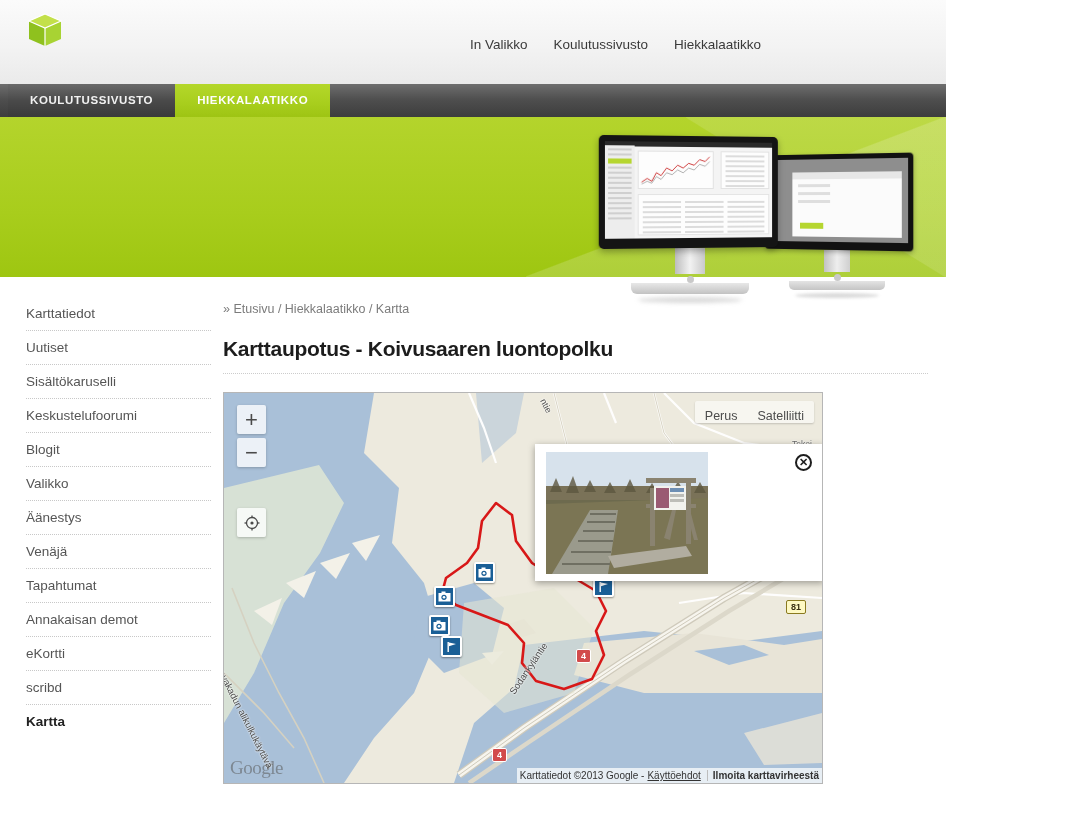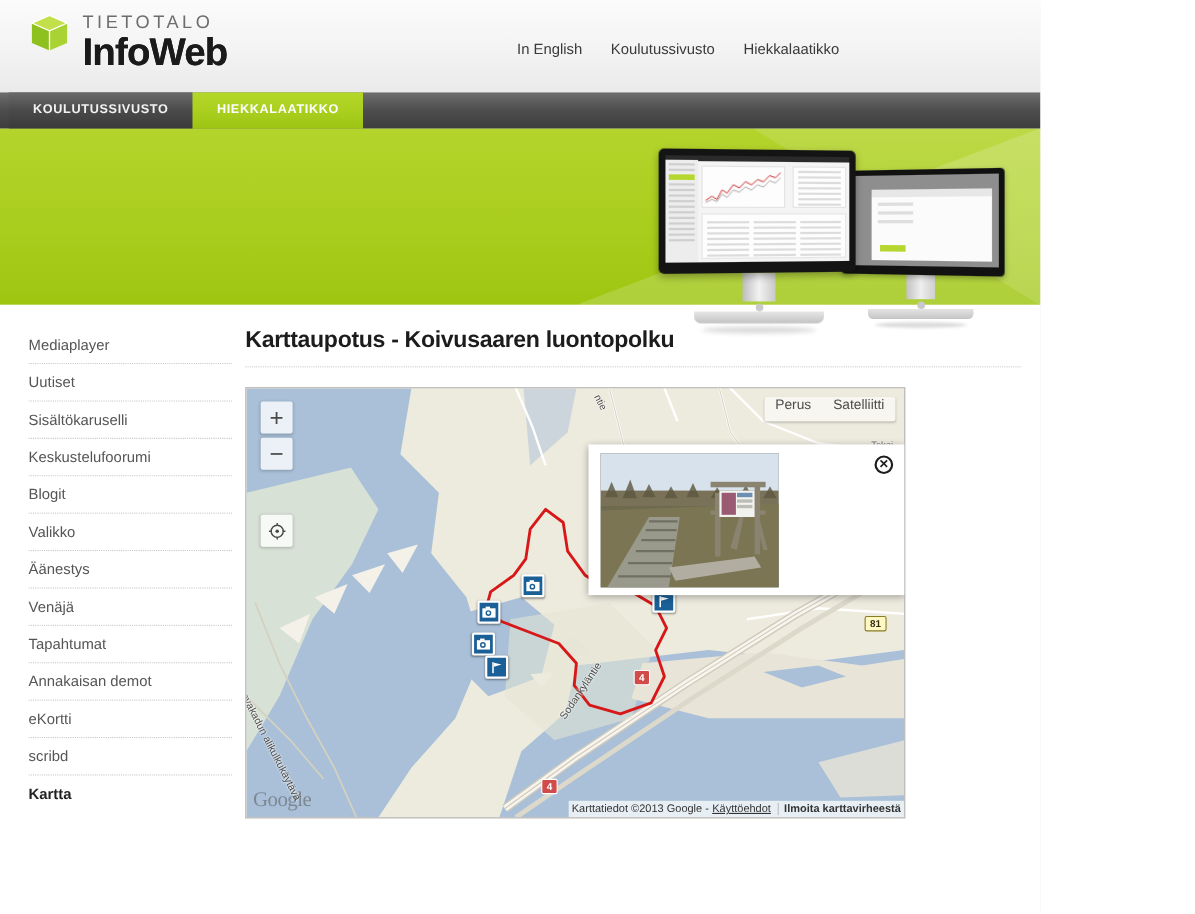--- a/index.html
+++ b/index.html
@@ -150,21 +150,21 @@
   .side-item {
     font-size: 13.5px; color: #555; padding: 9px 2px 9px 0;
     border-bottom: 1px dotted #c8c8c8; cursor: pointer;
   }
   .side-item.active { font-weight: 700; color: #222; border-bottom: none; }
 
   .main-col { flex: 1; padding-right: 18px; padding-left: 12px; }
   .breadcrumb { font-size: 12.5px; color: #7b7b7b; padding-top: 5px; }
   .page-title {
     font-size: 21px; font-weight: 700; color: #1c1c1c;
-    letter-spacing: -0.3px;
+    margin-top: 21px; letter-spacing: -0.3px;
   }
   .title-rule { border-bottom: 1px dotted #cccccc; margin-top: 12px; }
 
   
   .map-wrap {
     position: relative; width: 600px; height: 392px;
     margin-top: 18px; border: 1px solid #b6b6b6; overflow: hidden;
     background: #e9e5dc;
   }
   .map-canvas { position: absolute; inset: 0; }
@@ -173,21 +173,21 @@
     border-radius: 2px; box-shadow: 0 1px 3px rgba(0,0,0,0.22);
     display: flex; align-items: center; justify-content: center;
     color: #4a4a4a; cursor: pointer; }
   .zoom-in { left: 13px; top: 12px; width: 29px; height: 29px; font-size: 22px; line-height: 1; }
   .zoom-out { left: 13px; top: 45px; width: 29px; height: 29px; font-size: 22px; line-height: 1; }
   .geoloc { left: 13px; top: 115px; width: 29px; height: 29px; }
 
   .maptype {
     position: absolute; right: 8px; top: 8px; height: 22px;
     background: rgba(255,255,255,0.55); border-radius: 2px;
-    display: flex; align-items: flex-start; box-shadow: 0 1px 2px rgba(0,0,0,0.18);
+    display: flex; align-items: flex-end; box-shadow: 0 1px 2px rgba(0,0,0,0.18);
   }
   .maptype span { font-size: 12.5px; color: #4c4c4c; padding: 0 10px; cursor: pointer; }
 
   .attrib {
     position: absolute; right: 0; bottom: 0; height: 15px;
     display: flex; align-items: center;
     font-size: 10px; color: #333; background: rgba(255,255,255,0.72);
     padding: 0 3px;
   }
   .attrib .lnk { text-decoration: underline; cursor: pointer; }
@@ -245,27 +245,23 @@
     <div class="logo-wrap">
       <div class="logo-cube">
         <svg width="38" height="40" viewBox="0 0 38 40">
           <polygon points="19,2 35,9 19,16 3,9" fill="#c3e04a"></polygon>
           <polygon points="3,9 19,16 19,34 3,27" fill="#8fc11e"></polygon>
           <polygon points="19,16 35,9 35,27 19,34" fill="#a8d333"></polygon>
           <polygon points="19,2 35,9 19,16 3,9" fill="none" stroke="#ffffff" stroke-width="1.2"></polygon>
           <line x1="19" y1="16" x2="19" y2="34" stroke="#ffffff" stroke-width="1.2"></line>
         </svg>
       </div>
-      <div class="logo-text">
-        <div class="logo-top">TIETOTALO</div>
-        <div class="logo-bottom">InfoWeb</div>
-      </div>
     </div>
     <div class="topnav">
-      <a href="#">In English</a>
+      <a href="#">In Valikko</a>
       <a href="#">Koulutussivusto</a>
       <a href="#">Hiekkalaatikko</a>
     </div>
   </div>
 
   <div class="tabbar">
     <div class="tab inactive">KOULUTUSSIVUSTO</div>
     <div class="tab active">HIEKKALAATIKKO</div>
   </div>
 
@@ -360,36 +356,37 @@
           <div class="apple"></div>
           <div class="base"></div>
           <div class="shadow"></div>
       </div>
     </div>
   </div>
 
   <div class="content">
 
     <div class="sidebar-col">
-      <div class="side-item">Mediaplayer</div>
+      <div class="side-item">Karttatiedot</div>
       <div class="side-item">Uutiset</div>
       <div class="side-item">Sisältökaruselli</div>
       <div class="side-item">Keskustelufoorumi</div>
       <div class="side-item">Blogit</div>
       <div class="side-item">Valikko</div>
       <div class="side-item">Äänestys</div>
       <div class="side-item">Venäjä</div>
       <div class="side-item">Tapahtumat</div>
       <div class="side-item">Annakaisan demot</div>
       <div class="side-item">eKortti</div>
       <div class="side-item">scribd</div>
       <div class="side-item active">Kartta</div>
     </div>
 
     <div class="main-col">
+      <div class="breadcrumb">» Etusivu / Hiekkalaatikko / Kartta</div>
       <div class="page-title">Karttaupotus - Koivusaaren luontopolku</div>
       <div class="title-rule"></div>
 
       <div class="map-wrap">
 
         <svg class="map-canvas" width="598" height="390" viewBox="0 0 598 390" preserveAspectRatio="none">
           <rect width="598" height="390" fill="#edeade"></rect>
 
           <path d="M0,0 L150,0 L140,60 L175,95 L168,150 L200,190 L215,240 L190,300 L150,345 L120,390 L0,390 Z" fill="#a9c0d8"></path>
           <path d="M0,95 L95,72 L120,110 L96,160 L60,210 L30,280 L0,330 Z" fill="#dfe6d5" opacity="0.85"></path>

